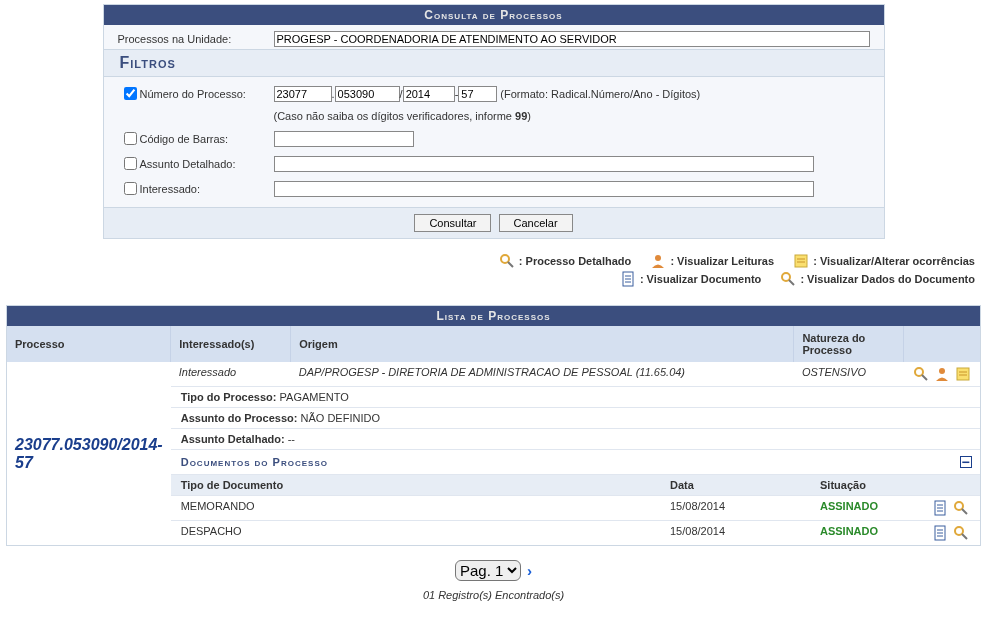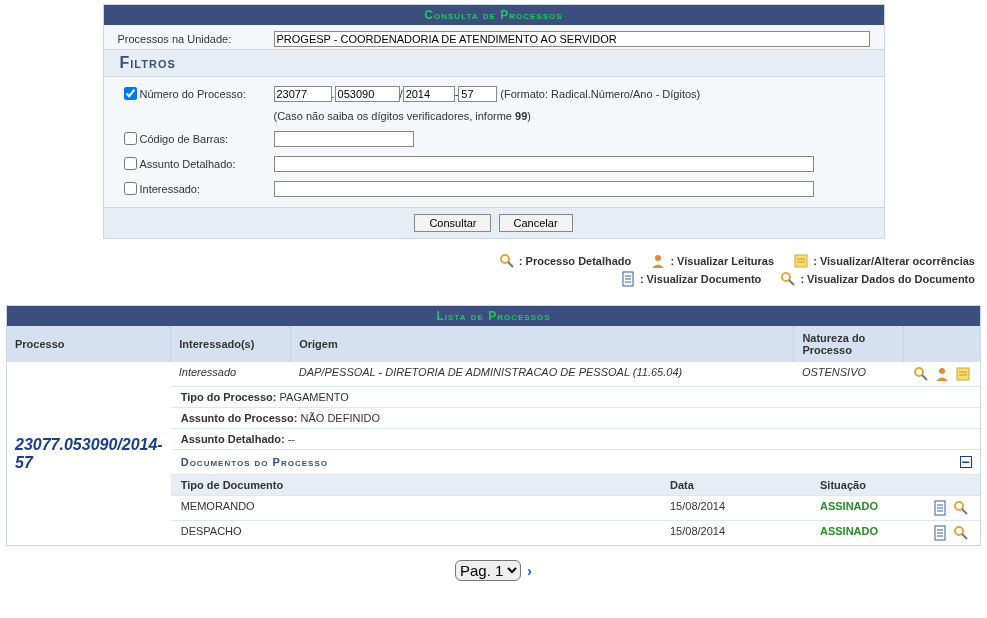--- a/index.html
+++ b/index.html
@@ -1,19 +1,19 @@
 <!DOCTYPE html>
 <html><head>
 <meta charset="utf-8">
 <style>
   * { box-sizing: border-box; }
   body { margin:0; font-family: Verdana, Geneva, sans-serif; font-size:11px; color:#333; background:#fff; }
   .wrap { width:987px; margin:0 auto; padding:4px 0; }
   .panel1 { width:782px; margin:0 auto; border:1px solid #CCD7E3; background:#F5F7FB; }
-  .titlebar { background:#3B4E7E; color:#22c55e; text-align:center; font-variant:small-caps; font-weight:bold; letter-spacing:1px; padding:3px 0; font-size:12px; }
+  .titlebar { background:#3B4E7E; color:#e5e5e5; text-align:center; font-variant:small-caps; font-weight:bold; letter-spacing:1px; padding:3px 0; font-size:12px; }
   .fieldrow { display:flex; align-items:center; padding:6px 14px 2px; }
   .lbl { width:156px; display:inline-block; }
   .unitinput { flex:1; }
   input[type=text] { font-family:inherit; font-size:11px; border:1px solid #888; padding:1px 2px; background:#fff; }
   .section-heading { color:#3B4E7E; font-variant:small-caps; font-weight:bold; letter-spacing:1px; padding:4px 16px; font-size:16px; border-top:1px solid #CCD7E3; border-bottom:1px solid #CCD7E3; background:#E7EDF5; }
   .filterbody { padding:4px 0 0; }
   .frow { display:flex; align-items:center; padding:3px 16px; }
   .frow .ck { width:20px; }
   .frow .fl { width:134px; }
   .procnum input { text-align:left; }
@@ -170,21 +170,21 @@
           <th style="width:110px">Natureza do Processo</th>
           <th style="width:70px"></th>
         </tr>
       </thead>
       <tbody>
         <tr class="firstrow">
           <td rowspan="2" style="vertical-align:middle; text-align:left;">
             <span class="procnum-link">23077.053090/2014-57</span>
           </td>
           <td>Interessado</td>
-          <td>DAP/PESSOAL - DIRETORIA DE ADMINISTRACAO DE PESSOAL (11.65.04)</td>
+          <td>DAP/PROGESP - DIRETORIA DE ADMINISTRACAO DE PESSOAL (11.65.04)</td>
           <td>OSTENSIVO</td>
           <td class="acts">
             <svg viewBox="0 0 16 16">
                 <use href="#ic-magnifier"></use>
               </svg>
             <svg viewBox="0 0 16 16">
                 <use href="#ic-user"></use>
               </svg>
             <svg viewBox="0 0 16 16">
                 <use href="#ic-note"></use>
@@ -243,14 +243,15 @@
       </tbody>
     </table>
   </div>
 
   <div class="pager">
     <select>
       <option>Pag. 1</option>
     </select>
     <span class="nxt">›</span>
   </div>
+  <div class="count">01 Registro(s) Encontrado(s)</div>
 
 </div>
 
 </body></html>

